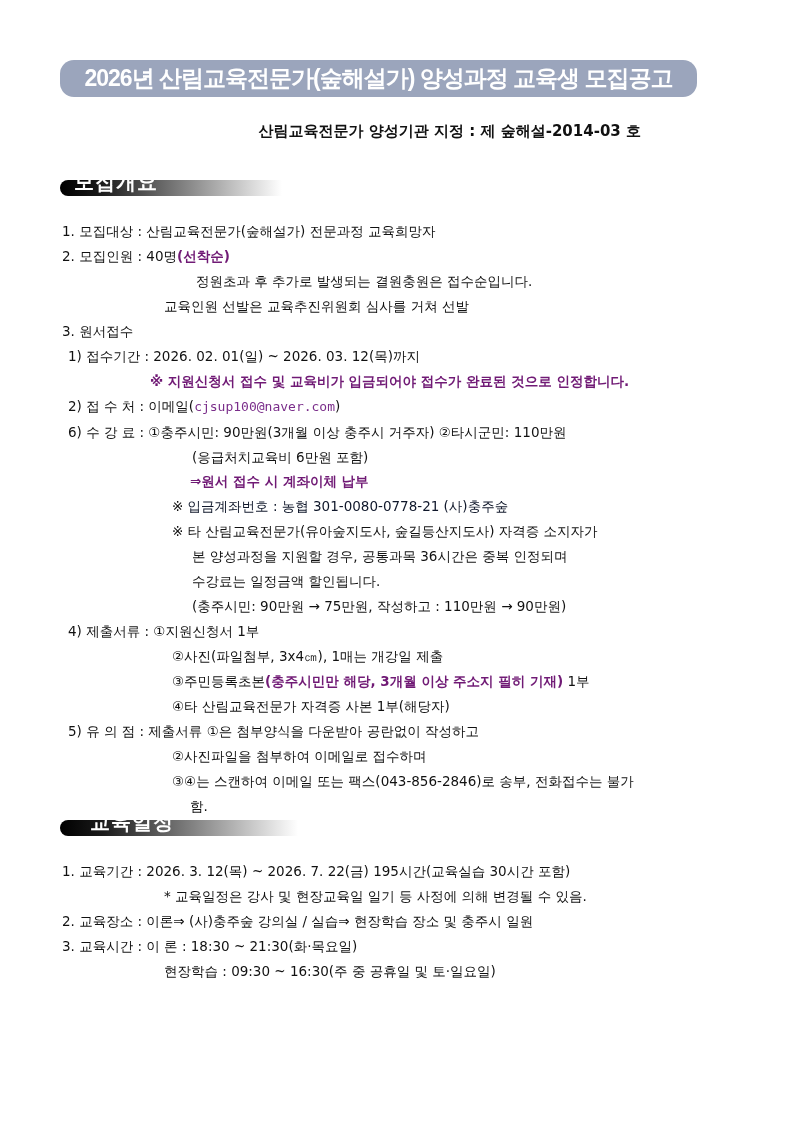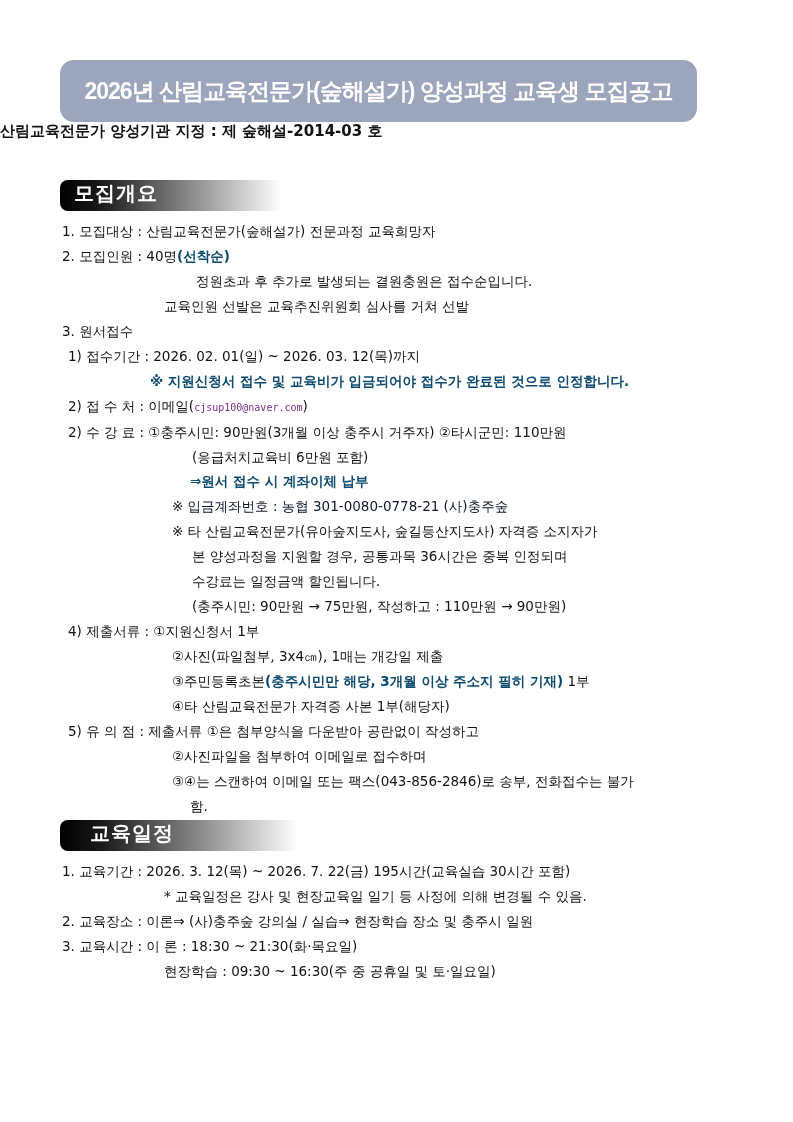--- a/index.html
+++ b/index.html
@@ -2,48 +2,48 @@
 <html><head>
 <meta charset="utf-8">
 <style>
   html, body { margin: 0; padding: 0; background: #ffffff; }
   body {
     width: 793px; height: 1122px; position: relative; overflow: hidden;
     font-family: "DejaVu Sans", "Liberation Sans", sans-serif;
     color: #111111;
   }
   .banner {
-    position: absolute; left: 60px; top: 60px; width: 637px; height: 62px;
+    position: absolute; left: 60px; top: 60px; width: 637px; height: 37px;
     background: #9ba5bc; border-radius: 14px;
     display: flex; align-items: center; justify-content: center;
   }
   .banner-title {
     color: #ffffff; font-weight: bold; font-size: 23px; letter-spacing: -1px;
     font-family: "Liberation Sans", "DejaVu Sans", sans-serif; white-space: nowrap;
   }
   .subtitle {
-    position: absolute; left: 0; top: 122px; width: 641px; text-align: left;
+    position: absolute; left: 0; top: 122px; width: 641px; text-align: right;
     font-weight: bold; font-size: 15px; white-space: nowrap;
   }
   .sec-head {
-    position: absolute; left: 60px; width: 222px; height: 31px;
+    position: absolute; left: 60px; width: 222px; height: 16px;
     border-radius: 8px 0 0 8px;
     background: linear-gradient(to right, #000000 0%, #1a1a1a 18%, #808080 55%, #ffffff 100%);
-    display: flex; align-items: flex-start;
+    display: flex; align-items: flex-end;
   }
   .sec-head span {
     color: #ffffff; font-weight: bold; font-size: 20px; padding-left: 14px;
     letter-spacing: 1px;
   }
   .line {
     position: absolute; font-size: 13.5px; white-space: nowrap; line-height: 18px;
   }
   .red { color: #0f172a; }
-  .redb { color: #0c4a6e; font-weight: bold; }
-  .purple { color: #7a2d8a; font-family: "DejaVu Sans Mono", "Liberation Mono", monospace; font-size: 10px; }
+  .redb { color: #701a75; font-weight: bold; }
+  .purple { color: #7a2d8a; font-family: "DejaVu Sans Mono", "Liberation Mono", monospace; font-size: 13px; }
 </style>
 </head>
 <body>
 
 <div class="banner">
   <span class="banner-title">2026년 산림교육전문가(숲해설가) 양성과정 교육생 모집공고</span>
 </div>
 <div class="subtitle">산림교육전문가 양성기관 지정 : 제 숲해설-2014-03 호</div>
 
 <div class="sec-head" style="top:180px;">
@@ -55,21 +55,21 @@
   <span>2. 모집인원 : 40명</span><span class="redb">(선착순)</span>
 </div>
 <div class="line" style="left:164px; top:272px;margin-left:32px;">정원초과 후 추가로 발생되는 결원충원은 접수순입니다.</div>
 <div class="line" style="left:164px; top:297px;">교육인원 선발은 교육추진위원회 심사를 거쳐 선발</div>
 <div class="line" style="left:62px; top:322px;">3. 원서접수</div>
 <div class="line" style="left:68px; top:347px;">1) 접수기간 : 2026. 02. 01(일) ~ 2026. 03. 12(목)까지</div>
 <div class="line redb" style="left:150px; top:372px;">※ 지원신청서 접수 및 교육비가 입금되어야 접수가 완료된 것으로 인정합니다.</div>
 <div class="line" style="left:68px; top:397px;">
   <span>2) 접 수 처 : 이메일(</span><span class="purple">cjsup100@naver.com</span><span>)</span>
 </div>
-<div class="line" style="left:68px; top:423px;">2) 수 강 료 : ①충주시민: 90만원(3개월 이상 충주시 거주자) ②타시군민: 110만원</div>
+<div class="line" style="left:68px; top:423px;">6) 수 강 료 : ①충주시민: 90만원(3개월 이상 충주시 거주자) ②타시군민: 110만원</div>
 <div class="line" style="left:192px; top:448px;">(응급처치교육비 6만원 포함)</div>
 <div class="line redb" style="left:190px; top:472px;">⇒원서 접수 시 계좌이체 납부</div>
 <div class="line" style="left:172px; top:497px;">
   <span>※</span>
   <span class="red">입금계좌번호 : 농협 301-0080-0778-21 (사)충주숲</span>
 </div>
 <div class="line" style="left:172px; top:522px;">※ 타 산림교육전문가(유아숲지도사, 숲길등산지도사) 자격증 소지자가</div>
 <div class="line" style="left:192px; top:547px;">본 양성과정을 지원할 경우, 공통과목 36시간은 중복 인정되며</div>
 <div class="line" style="left:192px; top:572px;">수강료는 일정금액 할인됩니다.</div>
 <div class="line" style="left:192px; top:597px;">(충주시민: 90만원 → 75만원, 작성하고 : 110만원 → 90만원)</div>

